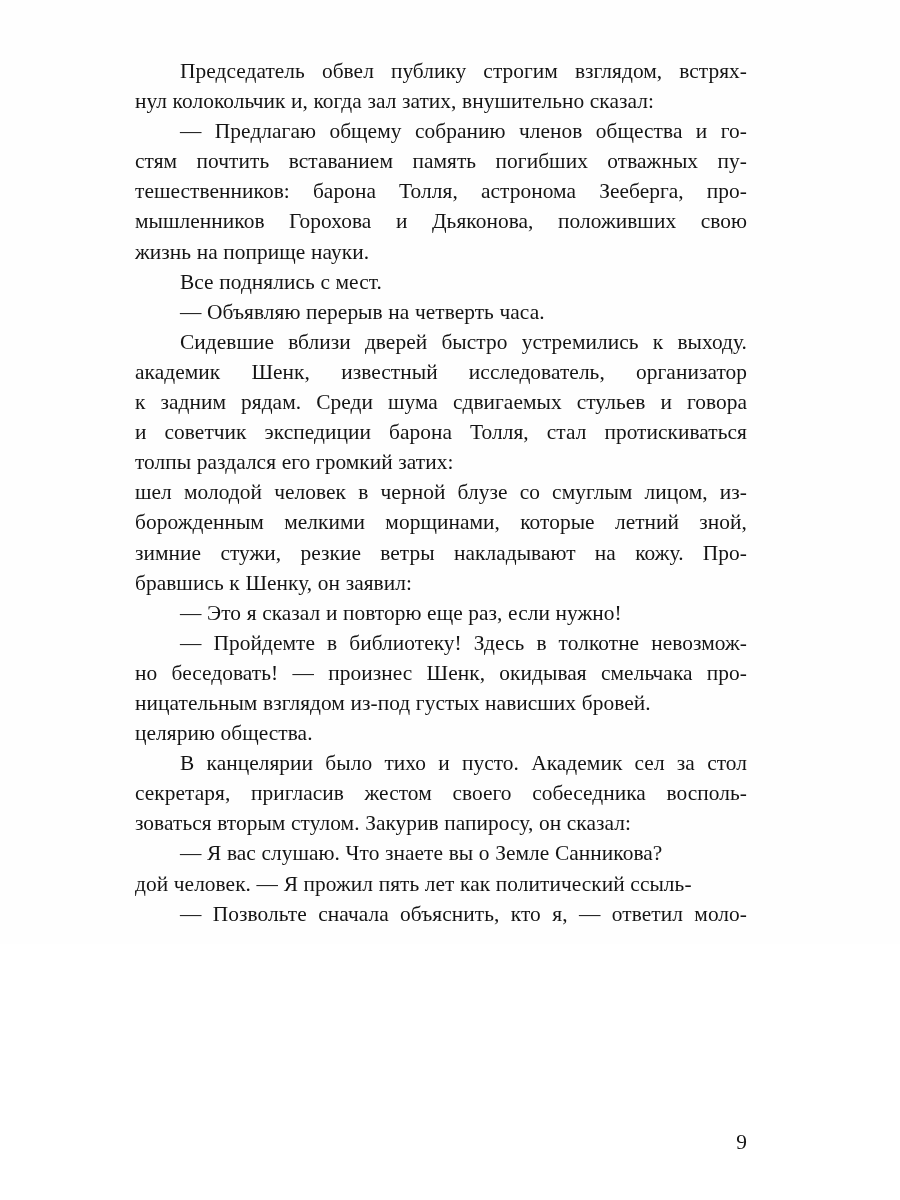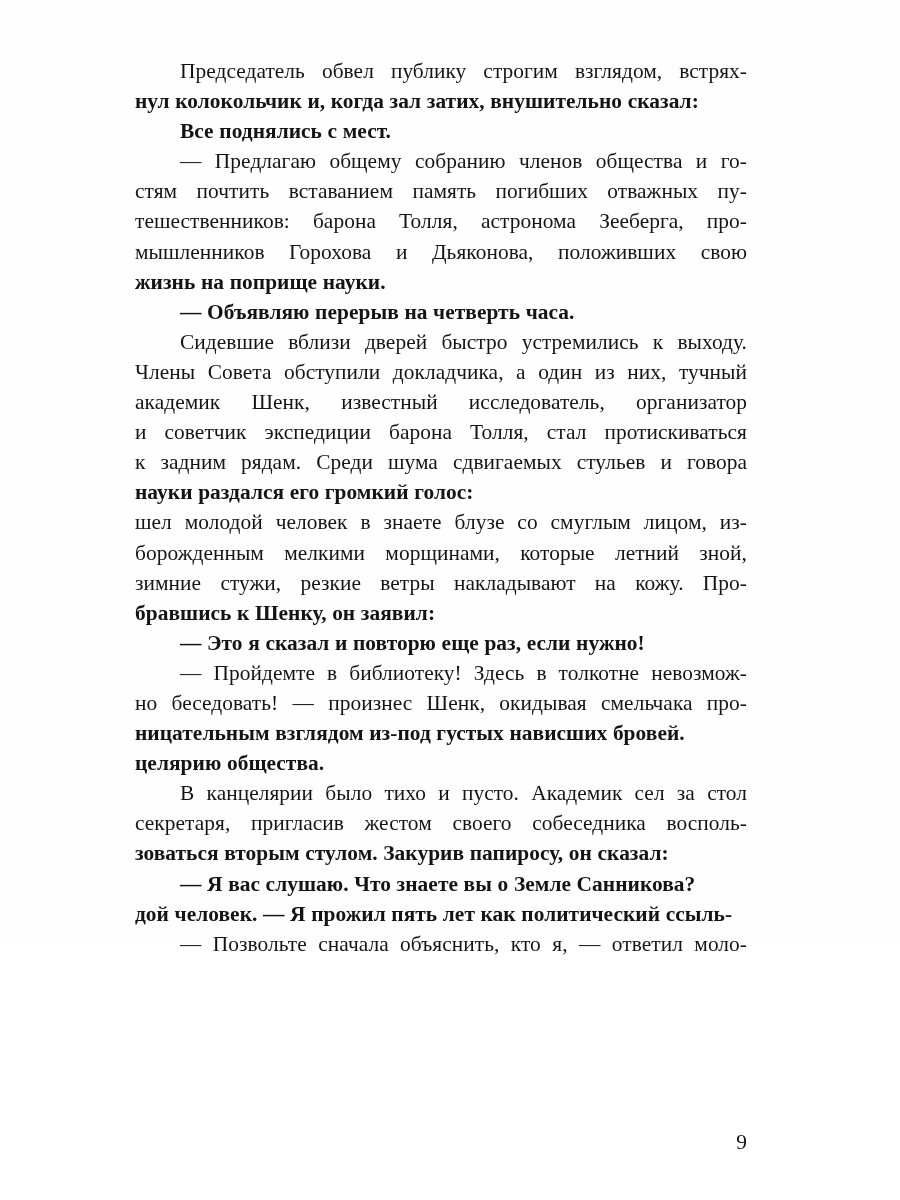--- a/index.html
+++ b/index.html
@@ -47,21 +47,20 @@
   .line {
     display: block;
     text-align: justify;
     text-align-last: justify;
     font-size: 21.4px;
     line-height: 30.1px;
     white-space: pre-wrap;
   }
   .line.last {
     text-align-last: left;
-    font-weight: bold;
   }
   .line.indent {
     text-indent: 45px;
   }
 
   .page-number {
     position: absolute;
     left: 135px;
     top: 1128px;
     width: 612px;
@@ -75,42 +74,41 @@
 <body>
 
 <div class="page">
 
   <div class="text-block" id="text-block">
       <p class="para">
         <span class="line indent">Председатель обвел публику строгим взглядом, встрях-</span>
         <span class="line last">нул колокольчик и, когда зал затих, внушительно сказал:</span>
       </p>
       <p class="para">
-        <span class="line last indent">Все поднялись с мест.</span>
-      </p>
-      <p class="para">
         <span class="line indent">— Предлагаю общему собранию членов общества и го-</span>
         <span class="line">стям почтить вставанием память погибших отважных пу-</span>
         <span class="line">тешественников: барона Толля, астронома Зееберга, про-</span>
         <span class="line">мышленников Горохова и Дьяконова, положивших свою</span>
         <span class="line last">жизнь на поприще науки.</span>
       </p>
       <p class="para">
+        <span class="line last indent">Все поднялись с мест.</span>
+      </p>
+      <p class="para">
         <span class="line last indent">— Объявляю перерыв на четверть часа.</span>
       </p>
       <p class="para">
         <span class="line indent">Сидевшие вблизи дверей быстро устремились к выходу.</span>
-        <span class="line">Члены Совета обступили докладчика, а один из них, тучный</span>
         <span class="line">академик Шенк, известный исследователь, организатор</span>
+        <span class="line">к задним рядам. Среди шума сдвигаемых стульев и говора</span>
         <span class="line">и советчик экспедиции барона Толля, стал протискиваться</span>
-        <span class="line">к задним рядам. Среди шума сдвигаемых стульев и говора</span>
-        <span class="line last">науки раздался его громкий голос:</span>
+        <span class="line last">толпы раздался его громкий затих:</span>
       </p>
       <p class="para">
-        <span class="line">шел молодой человек в знаете блузе со смуглым лицом, из-</span>
+        <span class="line">шел молодой человек в черной блузе со смуглым лицом, из-</span>
         <span class="line">борожденным мелкими морщинами, которые летний зной,</span>
         <span class="line">зимние стужи, резкие ветры накладывают на кожу. Про-</span>
         <span class="line last">бравшись к Шенку, он заявил:</span>
       </p>
       <p class="para">
         <span class="line last indent">— Это я сказал и повторю еще раз, если нужно!</span>
       </p>
       <p class="para">
         <span class="line indent">— Пройдемте в библиотеку! Здесь в толкотне невозмож-</span>
         <span class="line">но беседовать! — произнес Шенк, окидывая смельчака про-</span>

